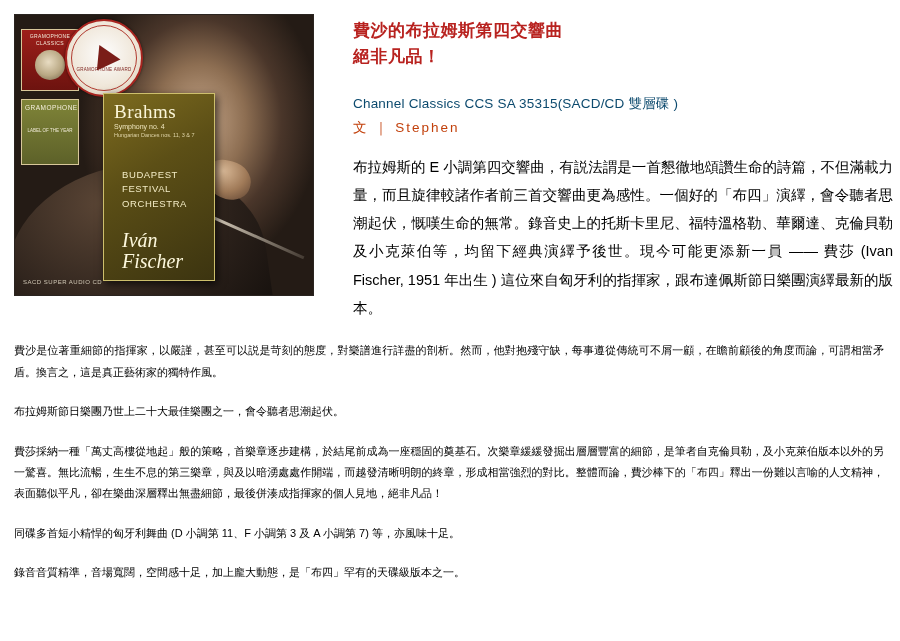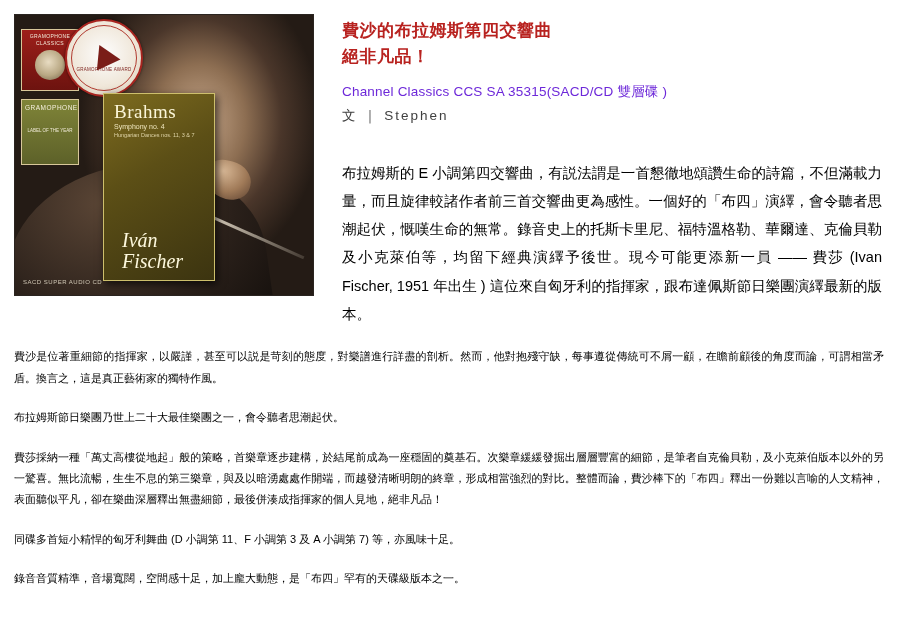--- a/index.html
+++ b/index.html
@@ -219,44 +219,44 @@
     position: absolute;
     left: 8px;
     bottom: 10px;
     font-size: 6px;
     color: #cfc6b4;
     letter-spacing: .5px;
   }
   
   .head {
     flex: 1 1 auto;
-    padding-left: 28px;
+    padding-left: 39px;
     padding-top: 4px;
   }
   .title1, .title2 {
     color: #b8221f;
     font-weight: bold;
     font-size: 17px;
     line-height: 1.55;
     letter-spacing: .5px;
   }
   .meta {
-    margin-top: 12px;
+    margin-top: 24px;
     font-size: 13.5px;
-    color: #6d28d9;
+    color: #0c4a6e;
     letter-spacing: .2px;
   }
   .byline {
     margin-top: 6px;
     font-size: 13.5px;
-    color: #404040;
+    color: #c2410c;
     letter-spacing: 2px;
   }
   .lead {
-    margin-top: 34px;
+    margin-top: 16px;
     font-size: 14.5px;
     line-height: 1.95;
     color: #000000;
     text-align: justify;
     width: 540px;
   }
   
   .body {
     margin-top: 18px;
   }
@@ -296,20 +296,21 @@
         <div class="ring">
           <div class="horn"></div>
           <div class="txt">GRAMOPHONE AWARD</div>
         </div>
       </div>
 
       <div class="case">
         <div class="c-title">Brahms</div>
         <div class="c-sub">Symphony no. 4</div>
         <div class="c-sub2">Hungarian Dances nos. 11, 3 &amp; 7</div>
+        <div class="c-orch">BUDAPEST FESTIVAL ORCHESTRA</div>
         <div class="c-name">Iván Fischer</div>
       </div>
 
       <div class="sacd-logo">SACD  SUPER AUDIO CD</div>
     </div>
 
     <div class="head">
       <div class="title1">費沙的布拉姆斯第四交響曲</div>
       <div class="title2">絕非凡品！</div>
       <div class="meta">Channel Classics CCS SA 35315(SACD/CD 雙層碟 )</div>

